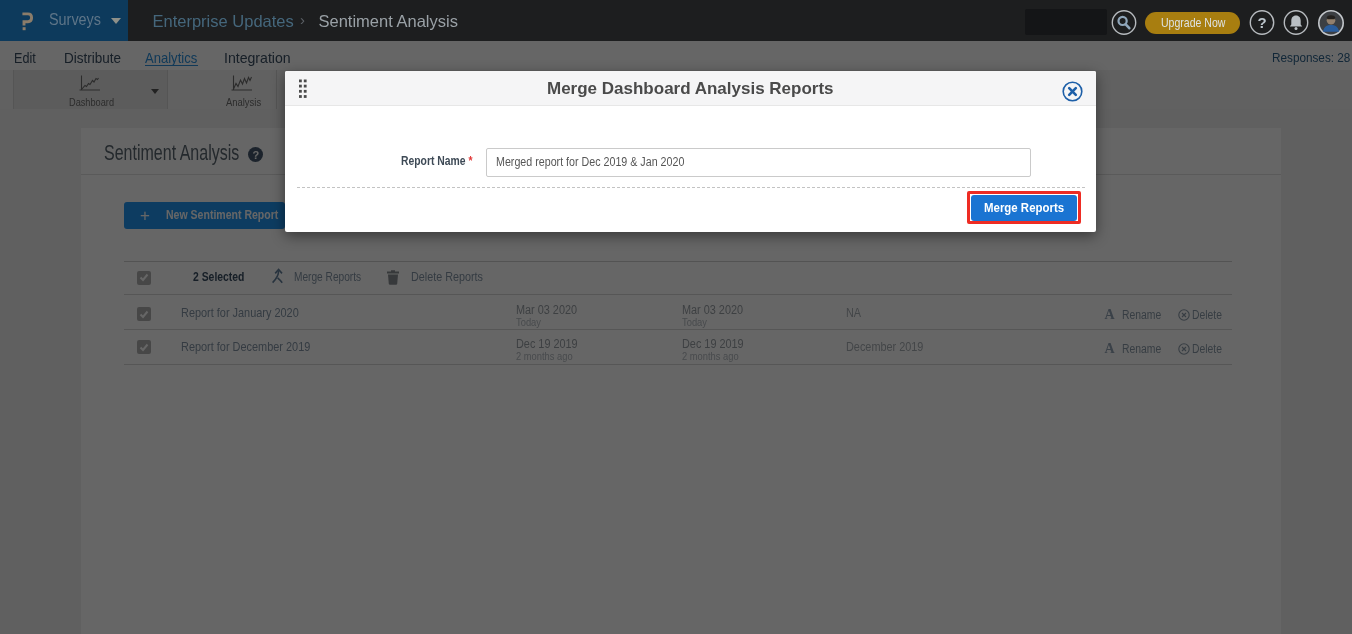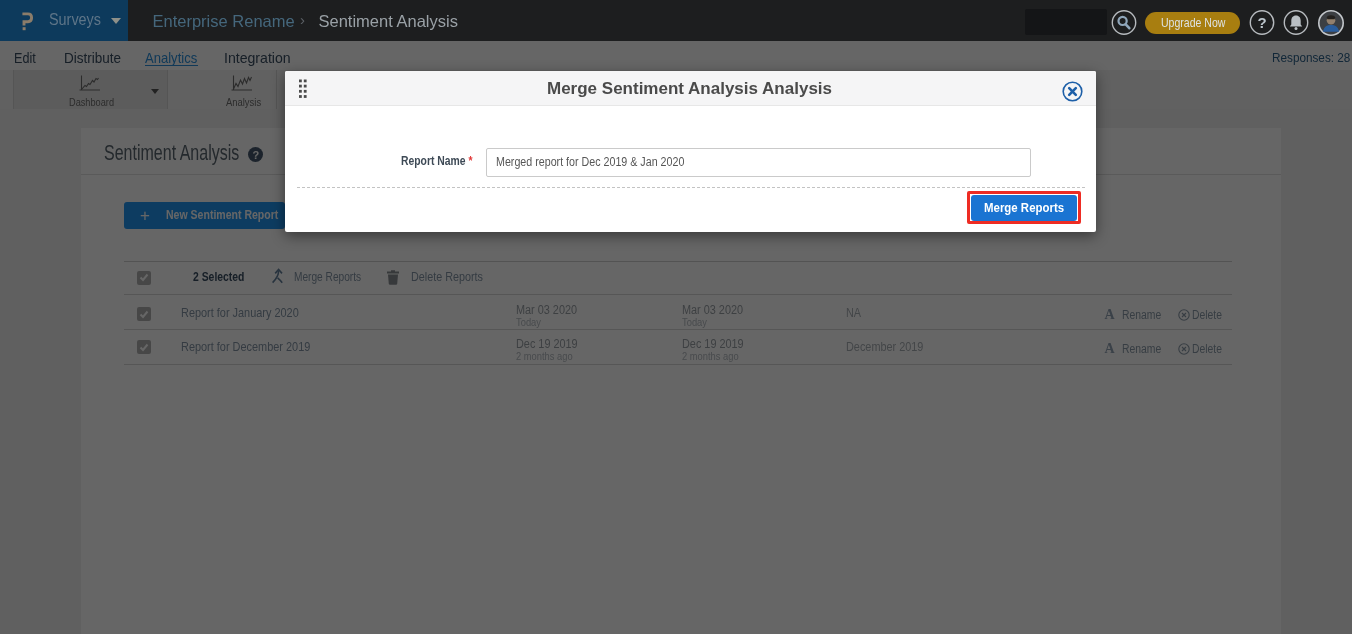--- a/index.html
+++ b/index.html
@@ -16,21 +16,21 @@
   <div class="abs" style="left:0;top:0;width:1352px;height:41px;background:#1d1e1f;"></div>
   <div class="abs" style="left:0;top:0;width:128px;height:41px;background:#0d3a5c;"></div>
 
   <svg class="abs" style="left:19px;top:10.8px;" width="16" height="22" viewBox="0 0 16 22">
     <path d="M3.4 2.9 L9 2.9 Q12.6 2.9 12.6 6.8 Q12.6 10.7 9 10.7 L5 10.7 L5 14.6" fill="none" stroke="#8a7c6a" stroke-width="2.9"></path>
     <rect x="3.6" y="16.2" width="3" height="3" fill="#8a7c6a"></rect>
   </svg>
   <div class="t" style="left:48.5px;top:11px;font-size:16px;color:#5e7588;transform:scaleX(.9);">Surveys</div>
   <div class="abs" style="left:111px;top:18px;width:0;height:0;border-left:5px solid transparent;border-right:5px solid transparent;border-top:6px solid #8e9089;"></div>
 
-  <div class="t" style="left:152.5px;top:11.5px;font-size:16.5px;color:#45677c;">Enterprise Rename</div>
+  <div class="t" style="left:152.5px;top:11.5px;font-size:16.5px;color:#45677c;">Enterprise Updates</div>
   <div class="t" style="left:300px;top:11px;font-size:15px;color:#5c6166;">›</div>
   <div class="t" style="left:318.5px;top:11.5px;font-size:16.5px;color:#9aa1a6;">Sentiment Analysis</div>
 
   <div class="abs" style="left:1025px;top:8.5px;width:82px;height:26px;background:#141517;border-radius:2px;"></div>
 
   <svg class="abs" style="left:1111px;top:10px;" width="26" height="26" viewBox="0 0 26 26">
     <circle cx="13" cy="12.5" r="11.7" fill="none" stroke="#b6babe" stroke-width="1.4"></circle>
     <circle cx="11.6" cy="10.9" r="4.1" fill="none" stroke="#8fa6ba" stroke-width="2.2"></circle>
     <path d="M14.7 14.3 L18.3 18.2" stroke="#8fa6ba" stroke-width="2.6" stroke-linecap="round"></path>
   </svg>
@@ -160,21 +160,21 @@
     <rect x="1" y="0.5" width="2.8" height="2.8"></rect>
       <rect x="5.8" y="0.5" width="2.8" height="2.8"></rect>
     <rect x="1" y="5.7" width="2.8" height="2.8"></rect>
       <rect x="5.8" y="5.7" width="2.8" height="2.8"></rect>
     <rect x="1" y="10.9" width="2.8" height="2.8"></rect>
       <rect x="5.8" y="10.9" width="2.8" height="2.8"></rect>
     <rect x="1" y="16.1" width="2.8" height="2.8"></rect>
       <rect x="5.8" y="16.1" width="2.8" height="2.8"></rect>
   </g>
 </svg>
-<div class="t" style="left:547px;top:79px;font-size:17px;font-weight:bold;color:#4a4a4a;z-index:22;">Merge Sentiment Analysis Analysis</div>
+<div class="t" style="left:547px;top:79px;font-size:17px;font-weight:bold;color:#4a4a4a;z-index:22;">Merge Dashboard Analysis Reports</div>
 
 <svg class="abs" style="left:1061.5px;top:81px;z-index:22;" width="21" height="21" viewBox="0 0 21 21">
   <circle cx="10.5" cy="10.5" r="9.3" fill="none" stroke="#1d5fa8" stroke-width="1.6"></circle>
   <path d="M7.2 7.2 L13.8 13.8 M13.8 7.2 L7.2 13.8" stroke="#1d5fa8" stroke-width="2.6" stroke-linecap="round"></path>
 </svg>
 
 <div class="t" style="left:400.5px;top:154px;font-size:12.5px;font-weight:bold;color:#3e4a56;transform:scaleX(.83);z-index:22;">Report Name <span style="color:#e23b3b;">*</span></div>
 <div class="abs" style="left:485.5px;top:148px;width:545px;height:28.5px;border:1px solid #cacaca;border-radius:2px;background:#fff;z-index:22;"></div>
 <div class="t" style="left:496px;top:154.5px;font-size:12.5px;color:#565656;transform:scaleX(.855);z-index:23;">Merged report for Dec 2019 &amp; Jan 2020</div>
 <div class="abs" style="left:297px;top:187px;width:788px;height:0;border-top:1px dashed #c3c3c3;z-index:22;"></div>

